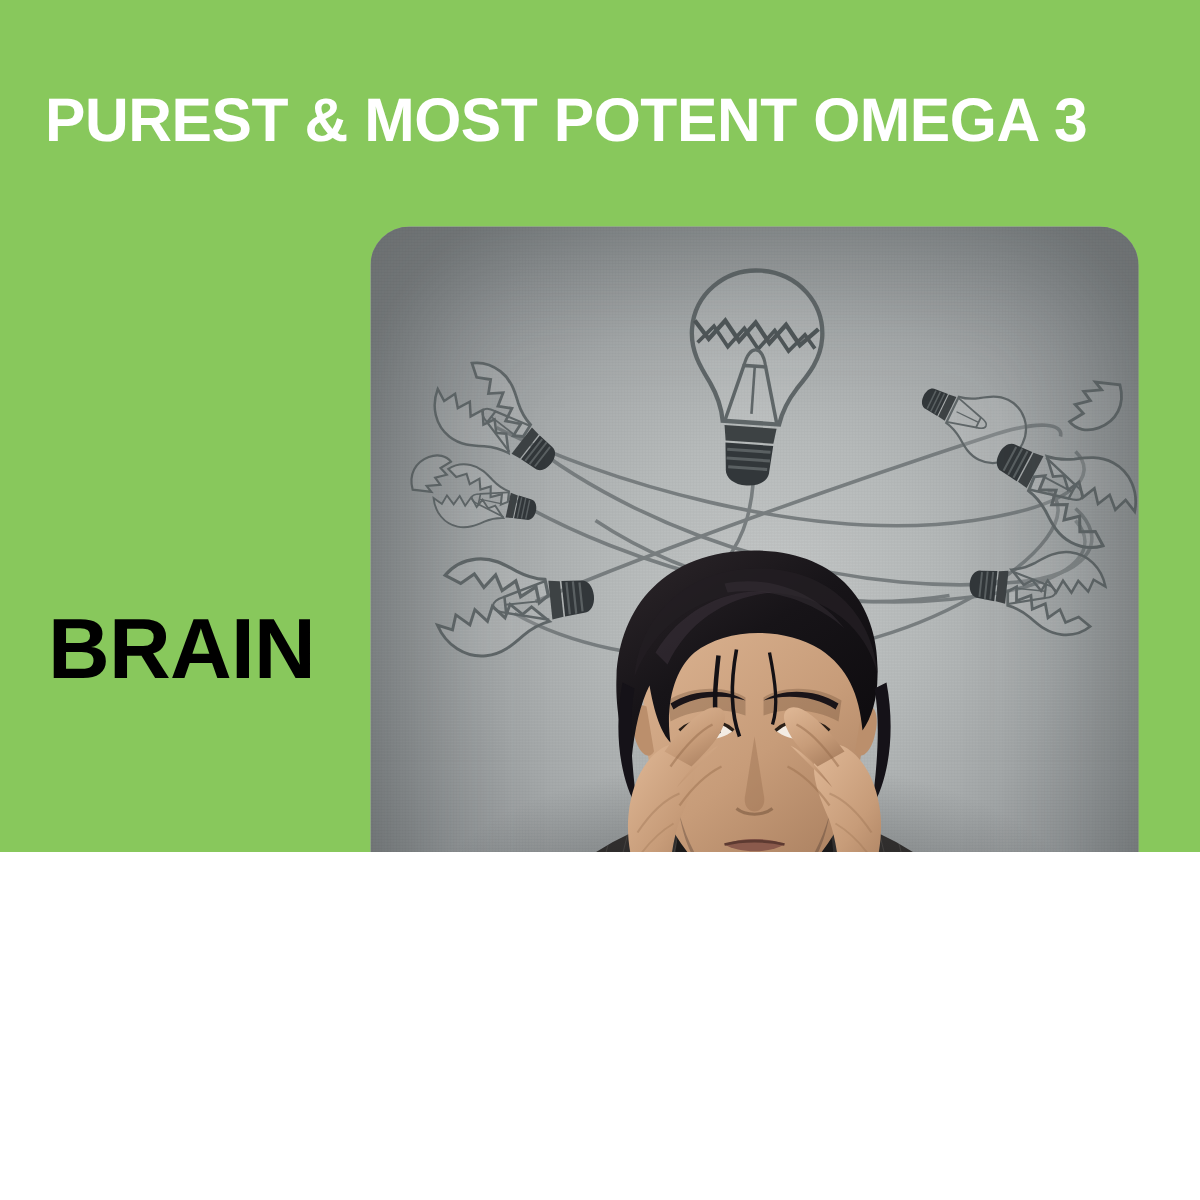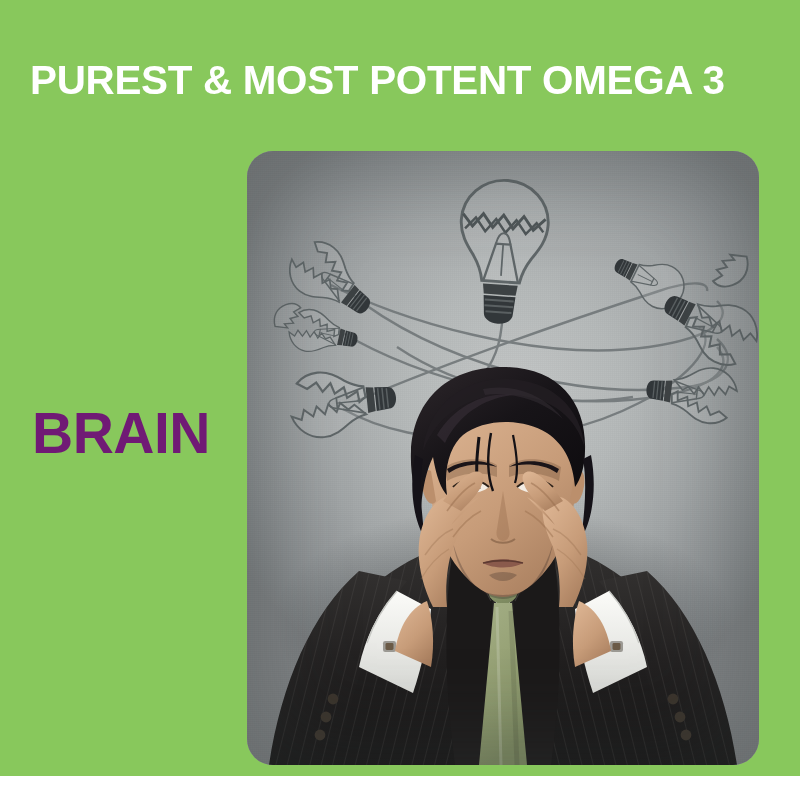--- a/index.html
+++ b/index.html
@@ -3,21 +3,21 @@
 <meta charset="utf-8">
 <style>
   html, body {
     margin: 0;
     padding: 0;
     background: #ffffff;
   }
   #stage {
     position: relative;
     width: 800px;
-    height: 776px;
+    height: 568px;
     overflow: hidden;
     background: #88c85c;
     font-family: "Liberation Sans", sans-serif;
   }
 
   
   #headline {
     position: absolute;
     left: 30px;
     top: 58px;
@@ -32,21 +32,21 @@
     transform-origin: left center;
     white-space: nowrap;
     user-select: none;
   }
 
   
   #brain-label {
     position: absolute;
     left: 32px;
     top: 404px;
-    color: #701a75;
+    color: #000000;
     font-family: "Liberation Sans", sans-serif;
     font-weight: 700;
     font-size: 57px;
     line-height: 58px;
     letter-spacing: -0.5px;
     white-space: nowrap;
     user-select: none;
   }
 
   

